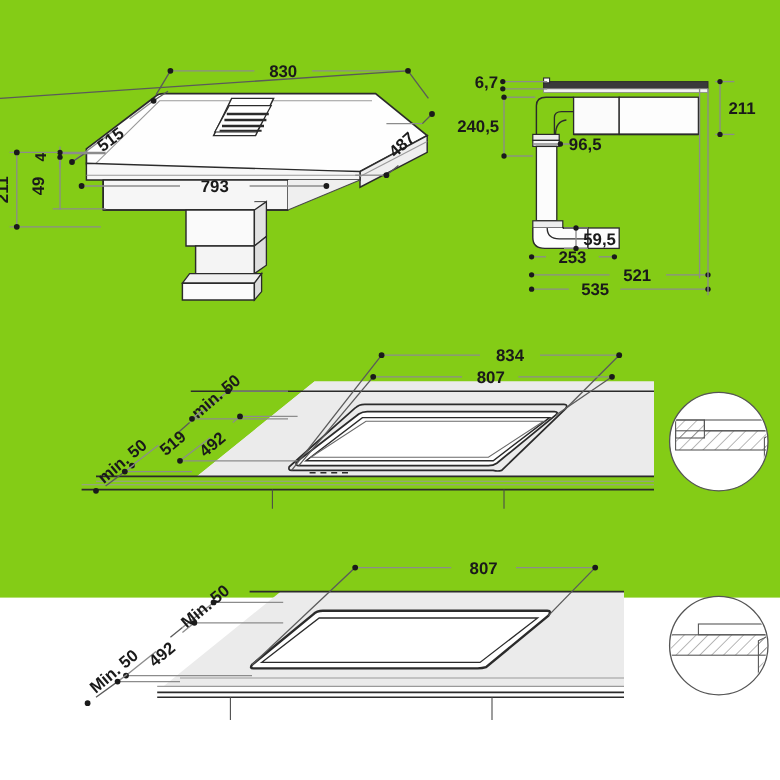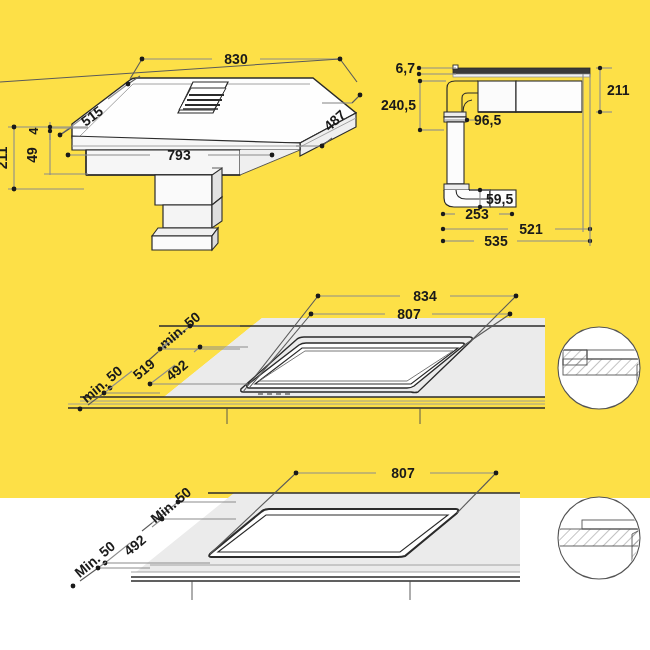--- a/index.html
+++ b/index.html
@@ -1,18 +1,18 @@
 <!DOCTYPE html>
 <html><head>
 <meta charset="utf-8">
 <style>
   html,body{margin:0;padding:0;background:#ffffff;}
   body{width:650px;height:650px;overflow:hidden;
        font-family:"Liberation Sans",sans-serif;}
-  #sheet{position:relative;width:650px;height:498px;background:#fde047;}
+  #sheet{position:relative;width:650px;height:498px;background:#84cc16;}
   svg{display:block;}
   .dimtxt{font-family:"Liberation Sans",sans-serif;font-weight:bold;
           font-size:14px;fill:#1a1a1a;}
   .dimtxt.sm{font-size:13px;}
   .dimline{stroke:#8c8c8c;stroke-width:1.1;fill:none;}
   .extline{stroke:#8c8c8c;stroke-width:1.1;fill:none;}
   .leader{stroke:#5a5a5a;stroke-width:1.1;fill:none;}
   .dot{fill:#1a1a1a;}
   .obj{stroke:#2b2b2b;stroke-width:1.3;fill:none;}
   .objthin{stroke:#4a4a4a;stroke-width:0.9;fill:none;}

